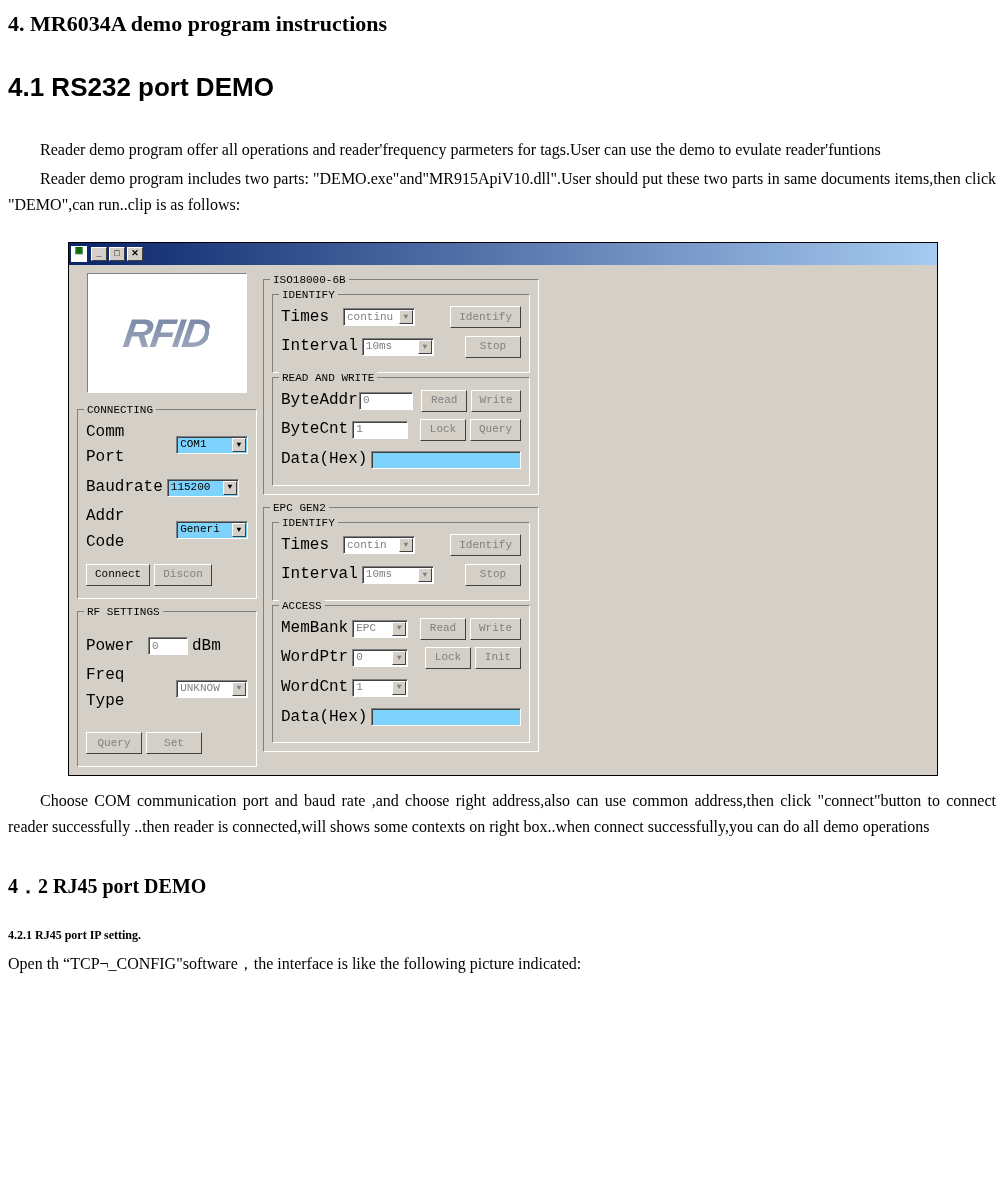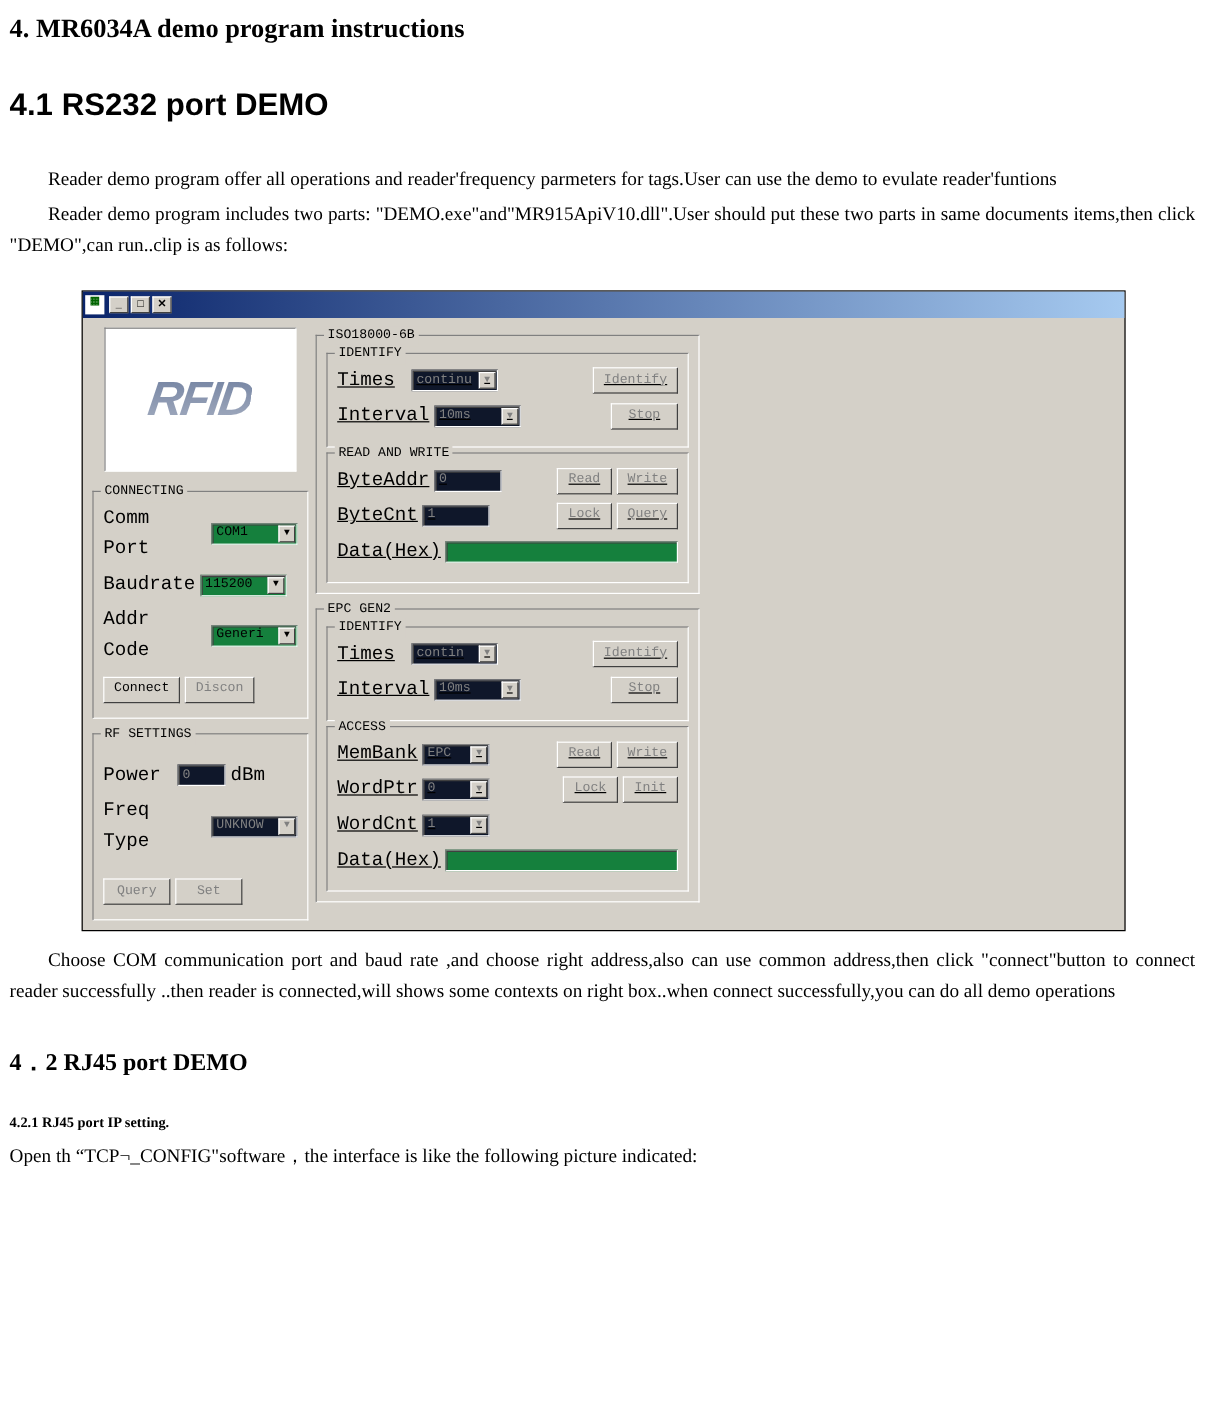--- a/index.html
+++ b/index.html
@@ -80,21 +80,21 @@
       font-size: 9px; font-family: Arial, sans-serif;
       display: flex; align-items: center; justify-content: center;
       color: #000;
     }
     .win-body {
       padding: 8px;
       display: flex;
       gap: 6px;
     }
     .col-left { width: 180px; display: flex; flex-direction: column; gap: 6px; }
-    .col-mid { width: 320px; display: flex; flex-direction: column; gap: 6px; text-decoration: underline; }
+    .col-mid { width: 276px; display: flex; flex-direction: column; gap: 6px; }
     .col-right { flex: 1; display: flex; flex-direction: column; gap: 6px; }
     .group {
       border: 1px solid #808080;
       border-right-color: #fff; border-bottom-color: #fff;
       padding: 10px 8px 8px 8px;
       position: relative;
       margin-top: 6px;
     }
     .group-title {
       position: absolute;
@@ -125,41 +125,41 @@
     }
     .row {
       display: flex;
       align-items: center;
       gap: 4px;
       margin-bottom: 4px;
     }
     .label { font-size: 16px; min-width: 58px; }
     .dropdown, .textbox {
       height: 18px;
-      background: #15803d;
+      background: #7dd3fc;
       border: 1px solid #808080;
       border-right-color: #fff; border-bottom-color: #fff;
       box-shadow: inset 1px 1px 0 #404040;
       font-size: 11px;
       font-family: "Courier New", monospace;
       padding: 1px 3px;
       display: flex; align-items: center; justify-content: space-between;
     }
     .dropdown { width: 72px; }
     .textbox { width: 72px; }
     .dropdown .arrow {
       width: 14px; height: 14px;
       background: #d4d0c8;
       border: 1px solid #fff;
       border-right-color: #404040; border-bottom-color: #404040;
       font-size: 8px;
       display: flex; align-items: center; justify-content: center;
       margin-right: -2px;
     }
-    .dropdown.disabled, .textbox.disabled { background: #0f172a; color: #808080; }
+    .dropdown.disabled, .textbox.disabled { background: #ffffff; color: #808080; }
     .btn {
       height: 22px;
       padding: 0 8px;
       background: #d4d0c8;
       border: 1px solid #fff;
       border-right-color: #404040; border-bottom-color: #404040;
       font-size: 11px;
       font-family: "Courier New", monospace;
       display: inline-flex; align-items: center; justify-content: center;
       min-width: 56px;

